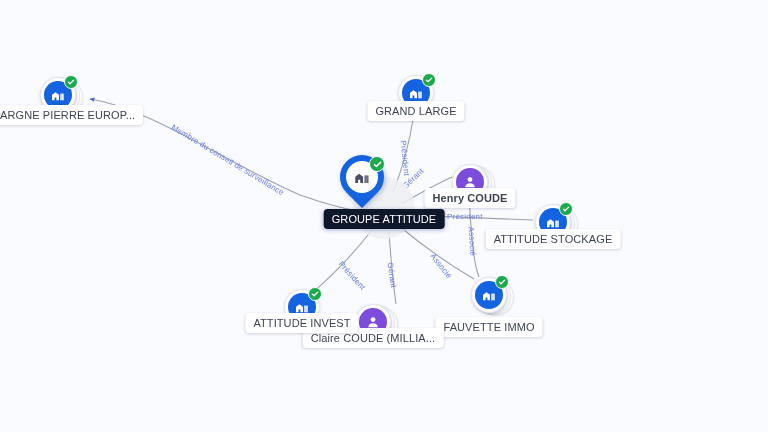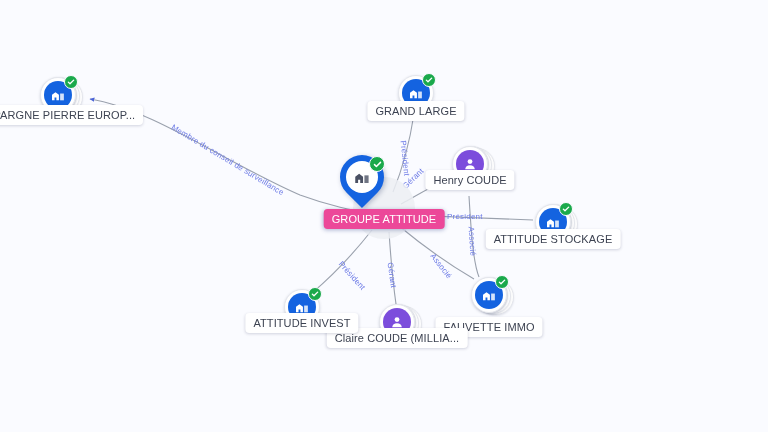--- a/index.html
+++ b/index.html
@@ -87,21 +87,21 @@
     white-space:nowrap;
     font-size:11px;line-height:14px;
     padding:3px 8px;
     border-radius:4px;
     background:#ffffff;
     color:#3d4352;
     box-shadow:0 1px 3px rgba(20,30,70,.18);
     letter-spacing:.1px;
   }
   .label.focus{
-    background:#ec4899;
+    background:#0f172a;
     color:#ffffff;
     box-shadow:0 1px 4px rgba(20,40,120,.34);
   }
   .label.clipleft{left:0;transform:none;}
 
   
   .elabel{
     position:absolute;
     font-size:8px;
     color:#6b79e6;
@@ -172,21 +172,21 @@
     </div>
     <div class="badge" style="right:-3px;top:-3px;">
       <svg width="8" height="8" viewBox="0 0 12 12">
           <path d="M2 6.2 4.5 8.7 10 3.2" stroke="#fff" stroke-width="2" fill="none" stroke-linecap="round" stroke-linejoin="round"></path>
         </svg>
     </div>
   </div>
   <div class="label" style="top:26px;">GRAND LARGE</div>
 </div>
 
-<div class="node" style="left:470px;top:164px;">
+<div class="node" style="left:470px;top:182px;font-weight:bold;">
   <div class="stack">
     <i class="s1"></i>
       <i class="s2"></i>
       <i class="s3"></i>
   </div>
   <div class="disc">
     <div class="inner person">
       <svg width="16" height="16" viewBox="0 0 24 24" fill="#ffffff">
         <circle cx="12" cy="8.4" r="3.6"></circle>
         <path d="M4.8 20c0-3.9 3.2-6.2 7.2-6.2s7.2 2.3 7.2 6.2z"></path>
@@ -233,21 +233,21 @@
     </div>
     <div class="badge" style="right:-3px;top:-3px;">
       <svg width="8" height="8" viewBox="0 0 12 12">
           <path d="M2 6.2 4.5 8.7 10 3.2" stroke="#fff" stroke-width="2" fill="none" stroke-linecap="round" stroke-linejoin="round"></path>
         </svg>
     </div>
   </div>
   <div class="label" style="top:40px;">FAUVETTE IMMO</div>
 </div>
 
-<div class="node" style="left:397px;top:322px;">
+<div class="node" style="left:373px;top:322px;">
   <div class="stack">
     <i class="s1"></i>
       <i class="s2"></i>
       <i class="s3"></i>
   </div>
   <div class="disc">
     <div class="inner person">
       <svg width="16" height="16" viewBox="0 0 24 24" fill="#ffffff">
         <circle cx="12" cy="8.4" r="3.6"></circle>
         <path d="M4.8 20c0-3.9 3.2-6.2 7.2-6.2s7.2 2.3 7.2 6.2z"></path>

